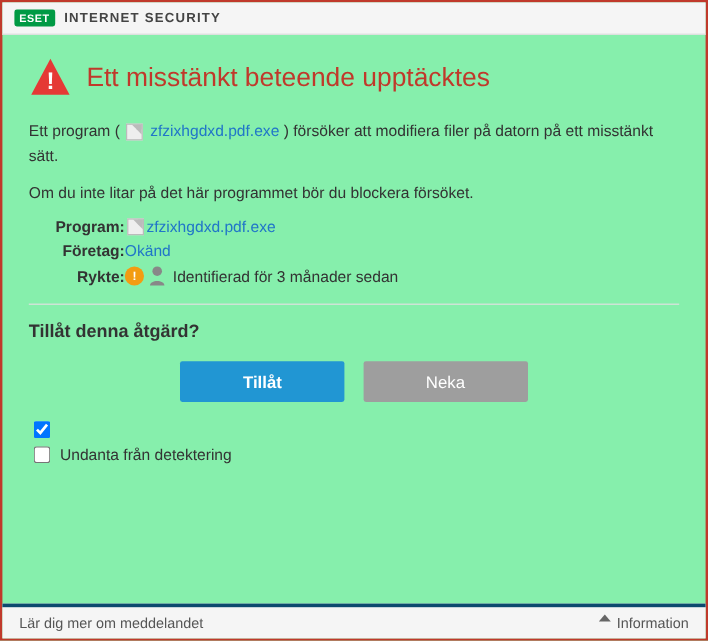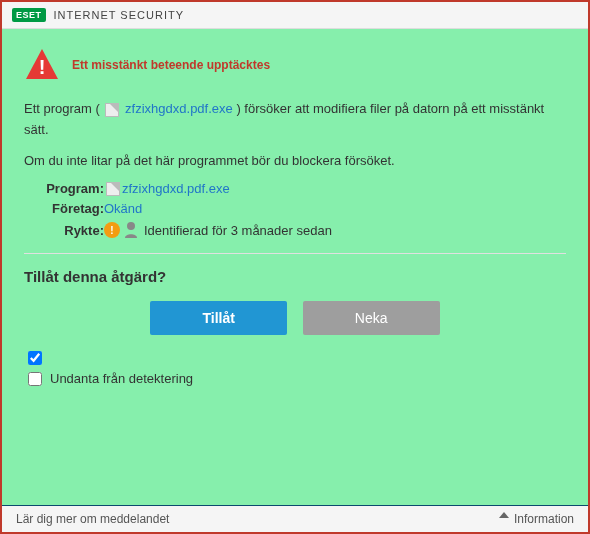--- a/index.html
+++ b/index.html
@@ -33,43 +33,43 @@
       background: #009a44;
       color: #fff;
       font-size: 9px;
       font-weight: bold;
       padding: 2px 4px;
       border-radius: 2px;
       letter-spacing: 0.5px;
     }
     .titlebar-text {
       font-size: 11px;
-      font-weight: 400;
+      font-weight: 700;
       color: #444;
       letter-spacing: 1px;
     }
     .content {
       flex: 1;
       padding: 18px 22px 12px 22px;
       overflow: hidden;
     }
     .alert-header {
       display: flex;
       align-items: center;
       gap: 12px;
       margin-bottom: 16px;
     }
     .warning-triangle {
       width: 36px;
       height: 36px;
       flex-shrink: 0;
     }
     .alert-title {
-      font-size: 12px;
-      font-weight: 700;
+      font-size: 22px;
+      font-weight: 400;
       color: #c0392b;
     }
     .description {
       color: #333;
       line-height: 1.6;
       margin-bottom: 10px;
       font-size: 13px;
     }
     .description a, .file-link {
       color: #2176c8;
@@ -186,21 +186,21 @@
       width: 14px;
       height: 14px;
       cursor: pointer;
     }
     .checkbox-label {
       color: #333;
       font-size: 13px;
     }
     .footer {
       background: #f5f5f5;
-      border-top: 1px solid #0c4a6e;
+      border-top: 3px solid #0c4a6e;
       padding: 6px 14px;
       display: flex;
       align-items: center;
       justify-content: space-between;
     }
     .footer-left {
       color: #555;
       font-size: 12px;
       display: flex;
       align-items: center;

